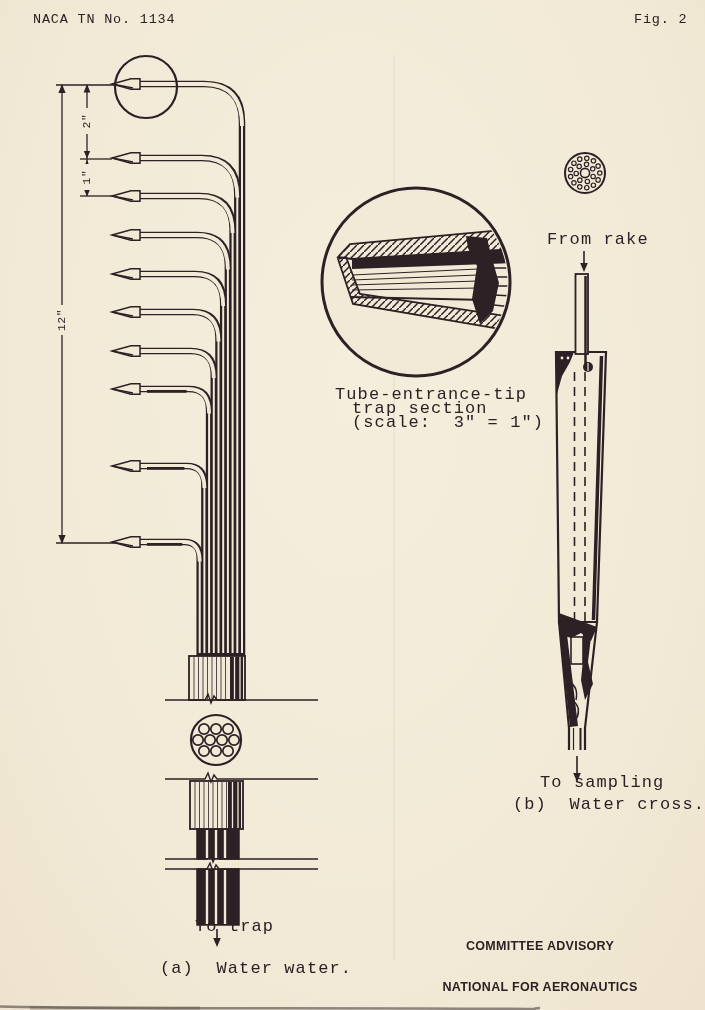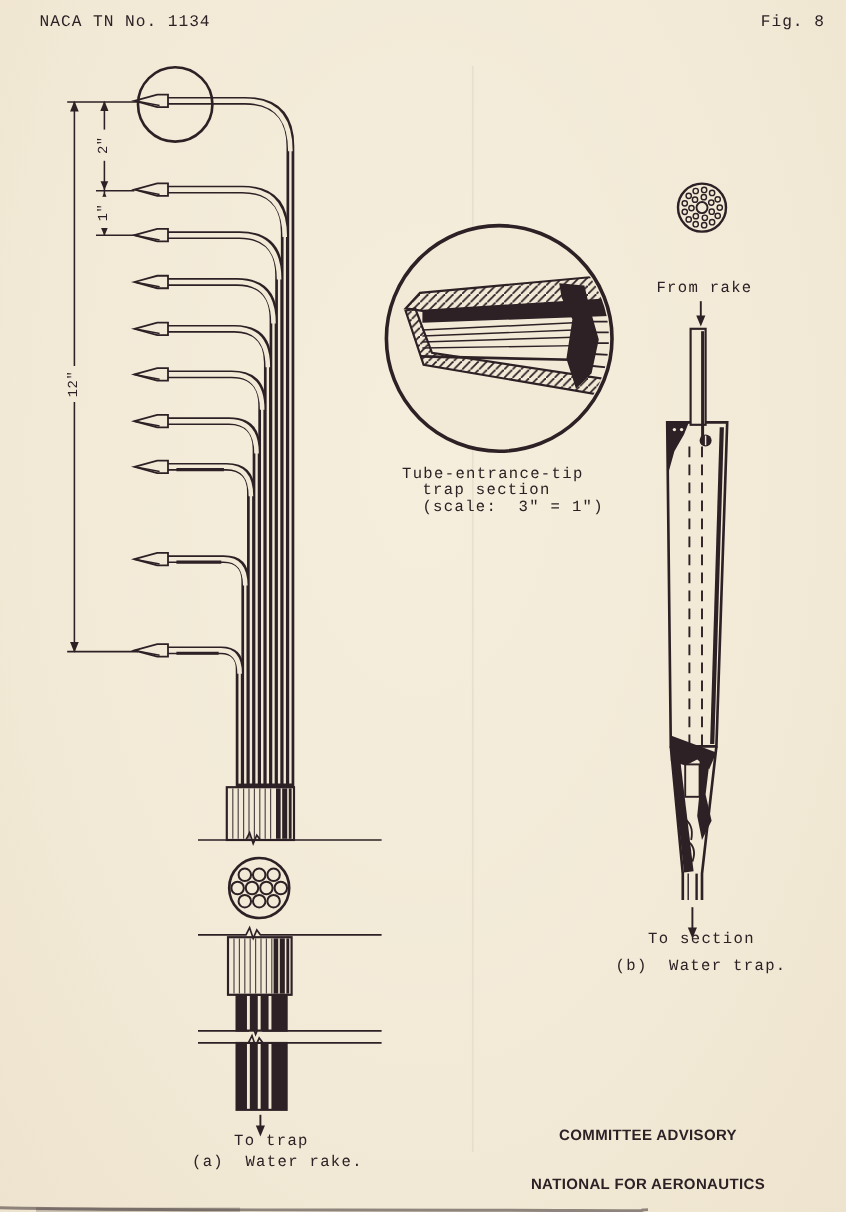--- a/index.html
+++ b/index.html
@@ -4,21 +4,21 @@
 <title>NACA TN No. 1134 — Fig. 3</title>
 <style>
   html,body{margin:0;padding:0;background:#d8d0c0;}
   .page{
     position:relative;width:705px;height:1010px;overflow:hidden;
     background:radial-gradient(ellipse at 50% 38%, #f5eedc 0%, #f2ead7 62%, #eee3ce 100%);
     font-family:"Liberation Mono","DejaVu Sans Mono",monospace;
     color:#2d2125;
   }
   .page svg{position:absolute;left:0;top:0;}
-  .lbl{position:absolute;white-space:pre;font-size:13px;line-height:13px;letter-spacing:1.1px;}
+  .lbl{position:absolute;white-space:pre;font-size:17px;line-height:13px;letter-spacing:1.1px;}
   .hdr{font-size:13.5px;letter-spacing:.8px;line-height:16px;}
   .cap{font-size:13.5px;letter-spacing:1.4px;line-height:16px;}
   .dim{background:#f2ead7;text-align:center;transform:rotate(-90deg);
        font-size:11.5px;line-height:14px;letter-spacing:.5px;padding:0;}
   .stamp{position:absolute;left:437px;top:913px;width:206px;text-align:center;
          font-family:"Liberation Sans",sans-serif;font-weight:bold;
          font-size:12.5px;line-height:13.5px;letter-spacing:.3px;white-space:pre;}
 </style>
 </head>
 <body>
@@ -240,35 +240,35 @@
         <polygon points="577,782 573.2,773 580.8,773" fill="#2d2125"></polygon>
         <line x1="217" y1="929" x2="217" y2="942" stroke="#2d2125" stroke-width="1.6"></line>
         <polygon points="217,947 213.2,938 220.8,938" fill="#2d2125"></polygon>
       </g>
 
     <path d="M0,1006.5 C120,1009 260,1008 420,1008.5 S520,1009 540,1008" stroke="#2d2125" stroke-width="2.4" opacity="0.5" fill="none"></path>
     <path d="M30,1008 H200" stroke="#2d2125" stroke-width="3.5" opacity="0.22" fill="none"></path>
   </svg>
 
   <div class="lbl hdr" style="left:33px;top:12px">NACA TN No. 1134</div>
-  <div class="lbl hdr" style="left:634px;top:12px">Fig. 8</div>
+  <div class="lbl hdr" style="left:634px;top:12px">Fig. 2</div>
 
   <div class="lbl dim" style="left:74px;top:114px;width:26px;height:14px">2"</div>
   <div class="lbl dim" style="left:74px;top:170px;width:26px;height:14px">1"</div>
   <div class="lbl dim" style="left:47px;top:313px;width:30px;height:14px">12"</div>
 
   <div class="lbl" style="left:335px;top:388px">Tube-entrance-tip</div>
   <div class="lbl" style="left:352px;top:402px">trap section</div>
   <div class="lbl" style="left:352px;top:416px">(scale:  3" = 1")</div>
 
   <div class="lbl" style="left:547px;top:233px">From rake</div>
-  <div class="lbl" style="left:540px;top:776px">To section</div>
-  <div class="lbl" style="left:513px;top:798px">(b)  Water trap.</div>
-
-  <div class="lbl" style="left:195px;top:944px">To trap</div>
-  <div class="lbl" style="left:160px;top:962px">(a)  Water rake.</div>
+  <div class="lbl" style="left:540px;top:776px">To sampling</div>
+  <div class="lbl" style="left:513px;top:798px">(b)  Water cross.</div>
+
+  <div class="lbl" style="left:195px;top:920px">To trap</div>
+  <div class="lbl" style="left:160px;top:962px">(a)  Water water.</div>
 
   <div class="stamp">
     <div>COMMITTEE ADVISORY</div>
     <div>NATIONAL FOR AERONAUTICS</div>
   </div>
 
 </div>
 
 </body></html>

